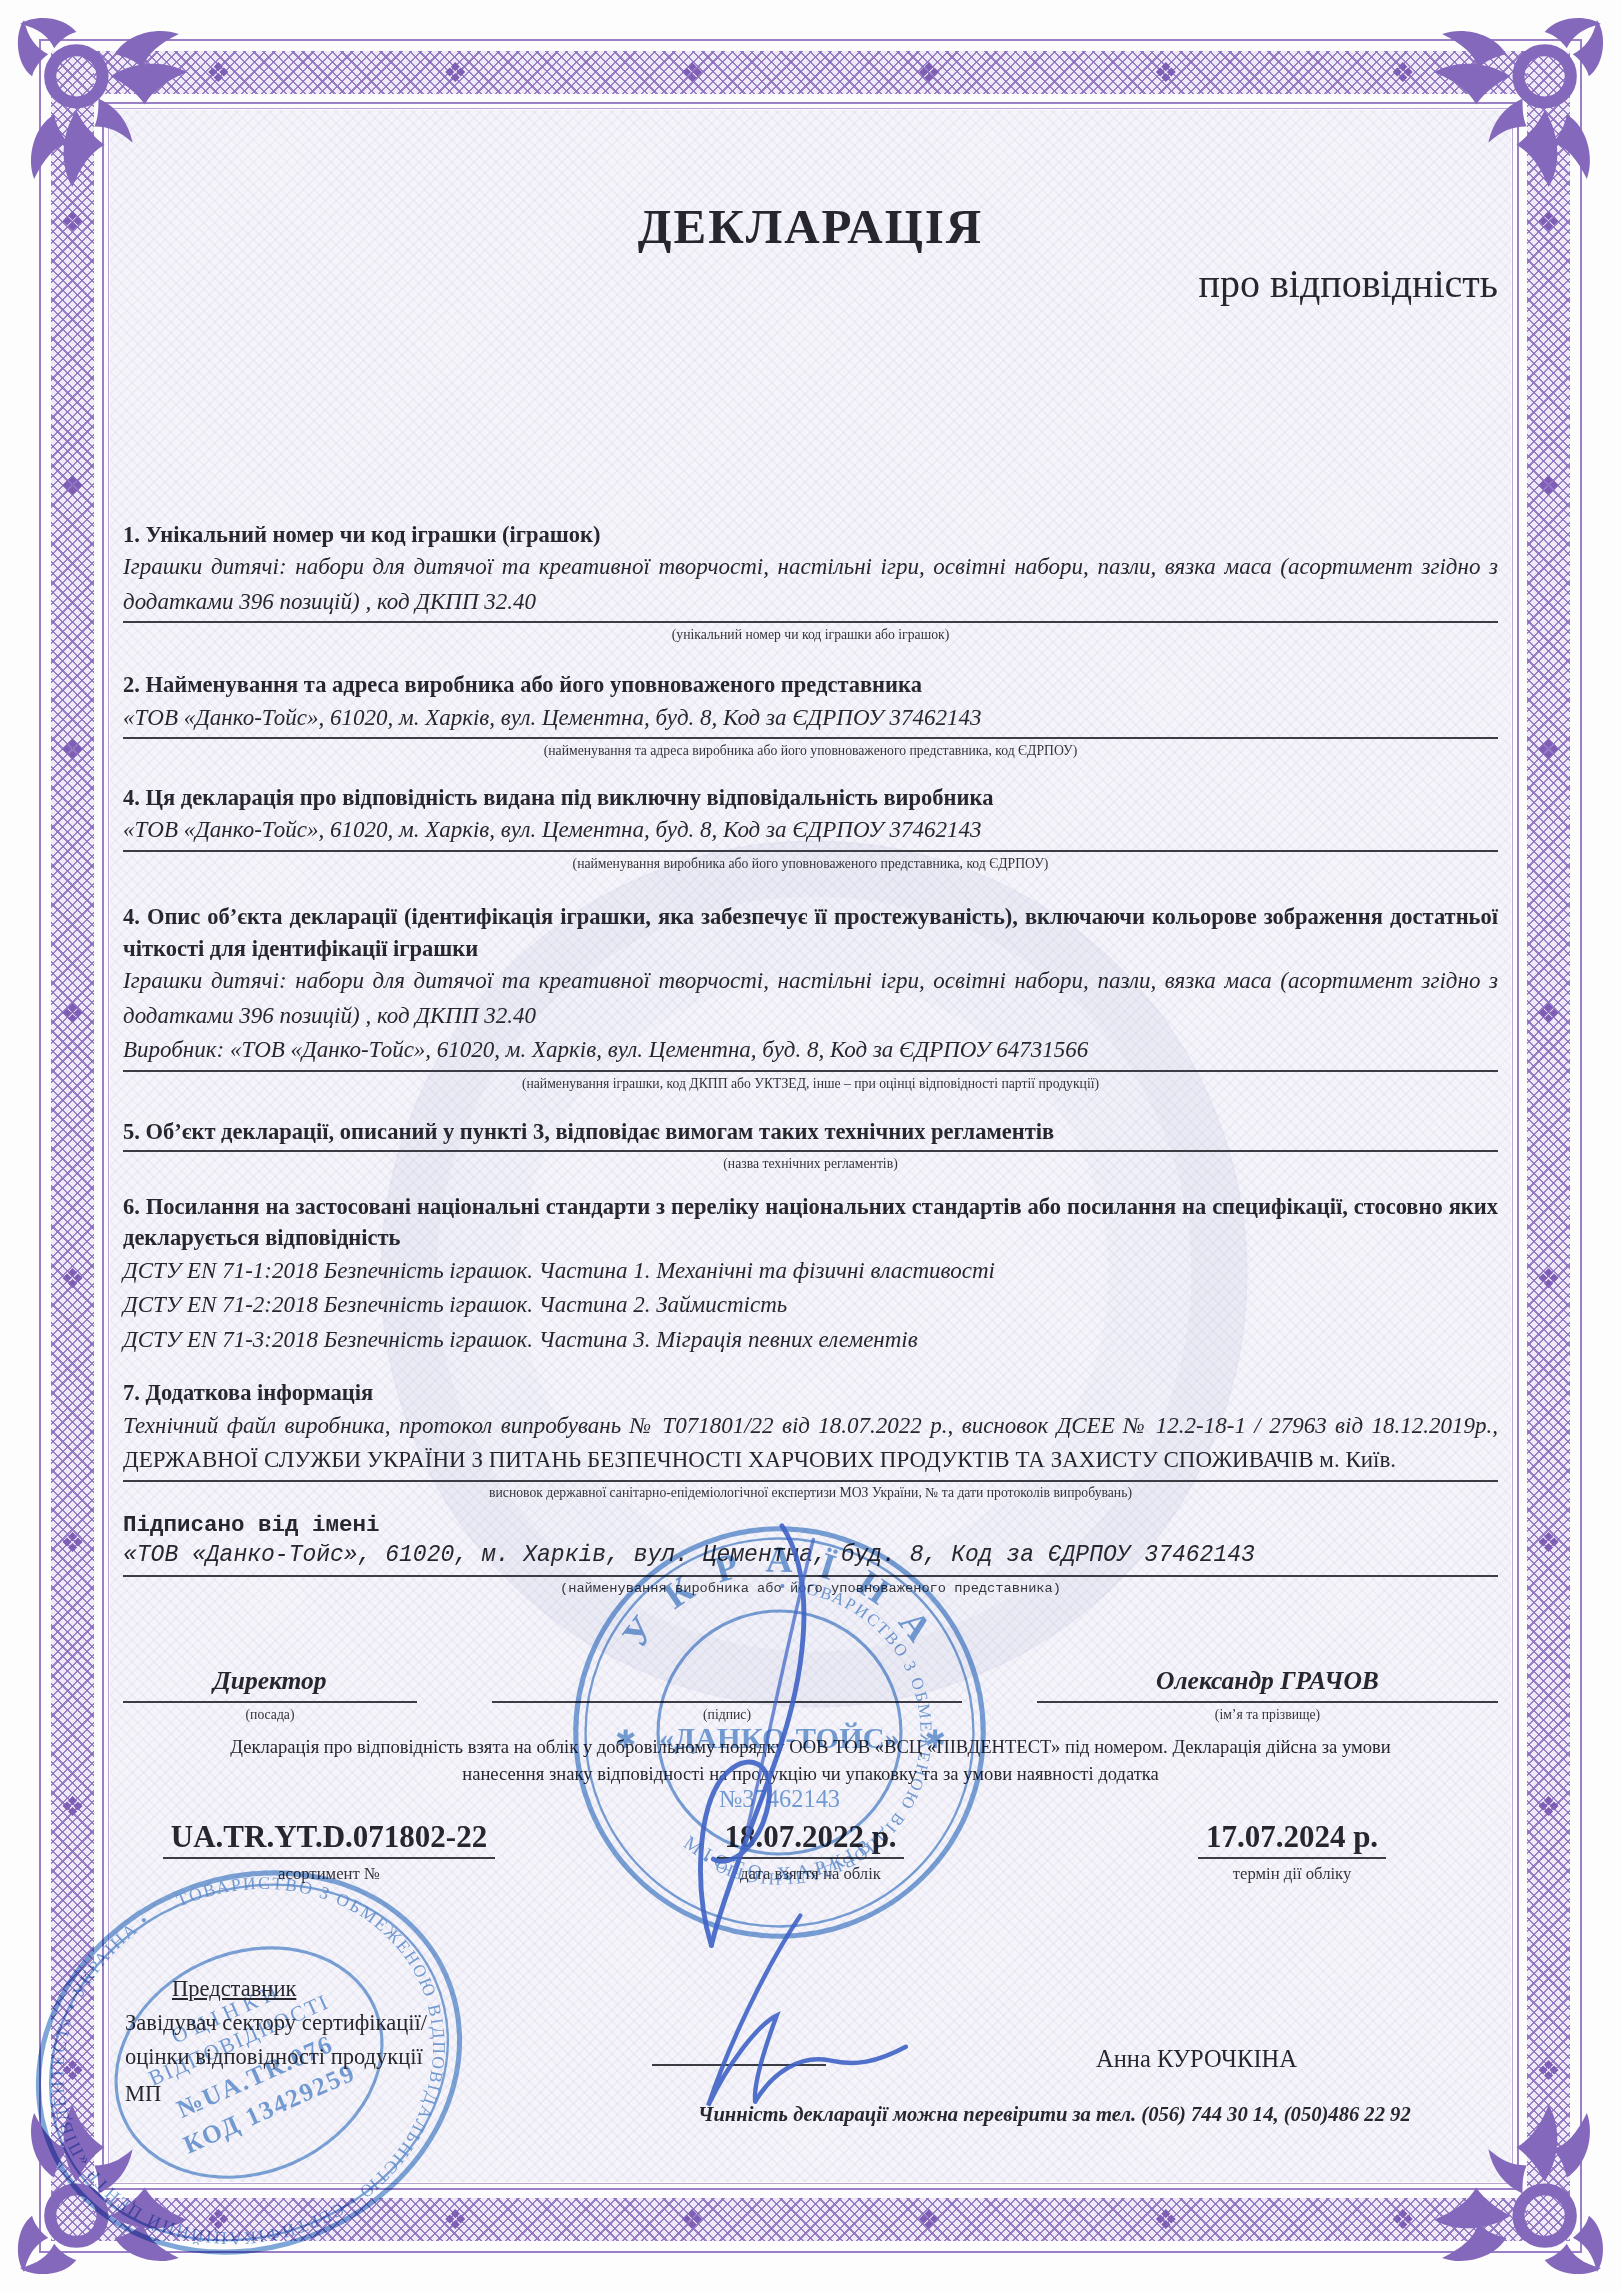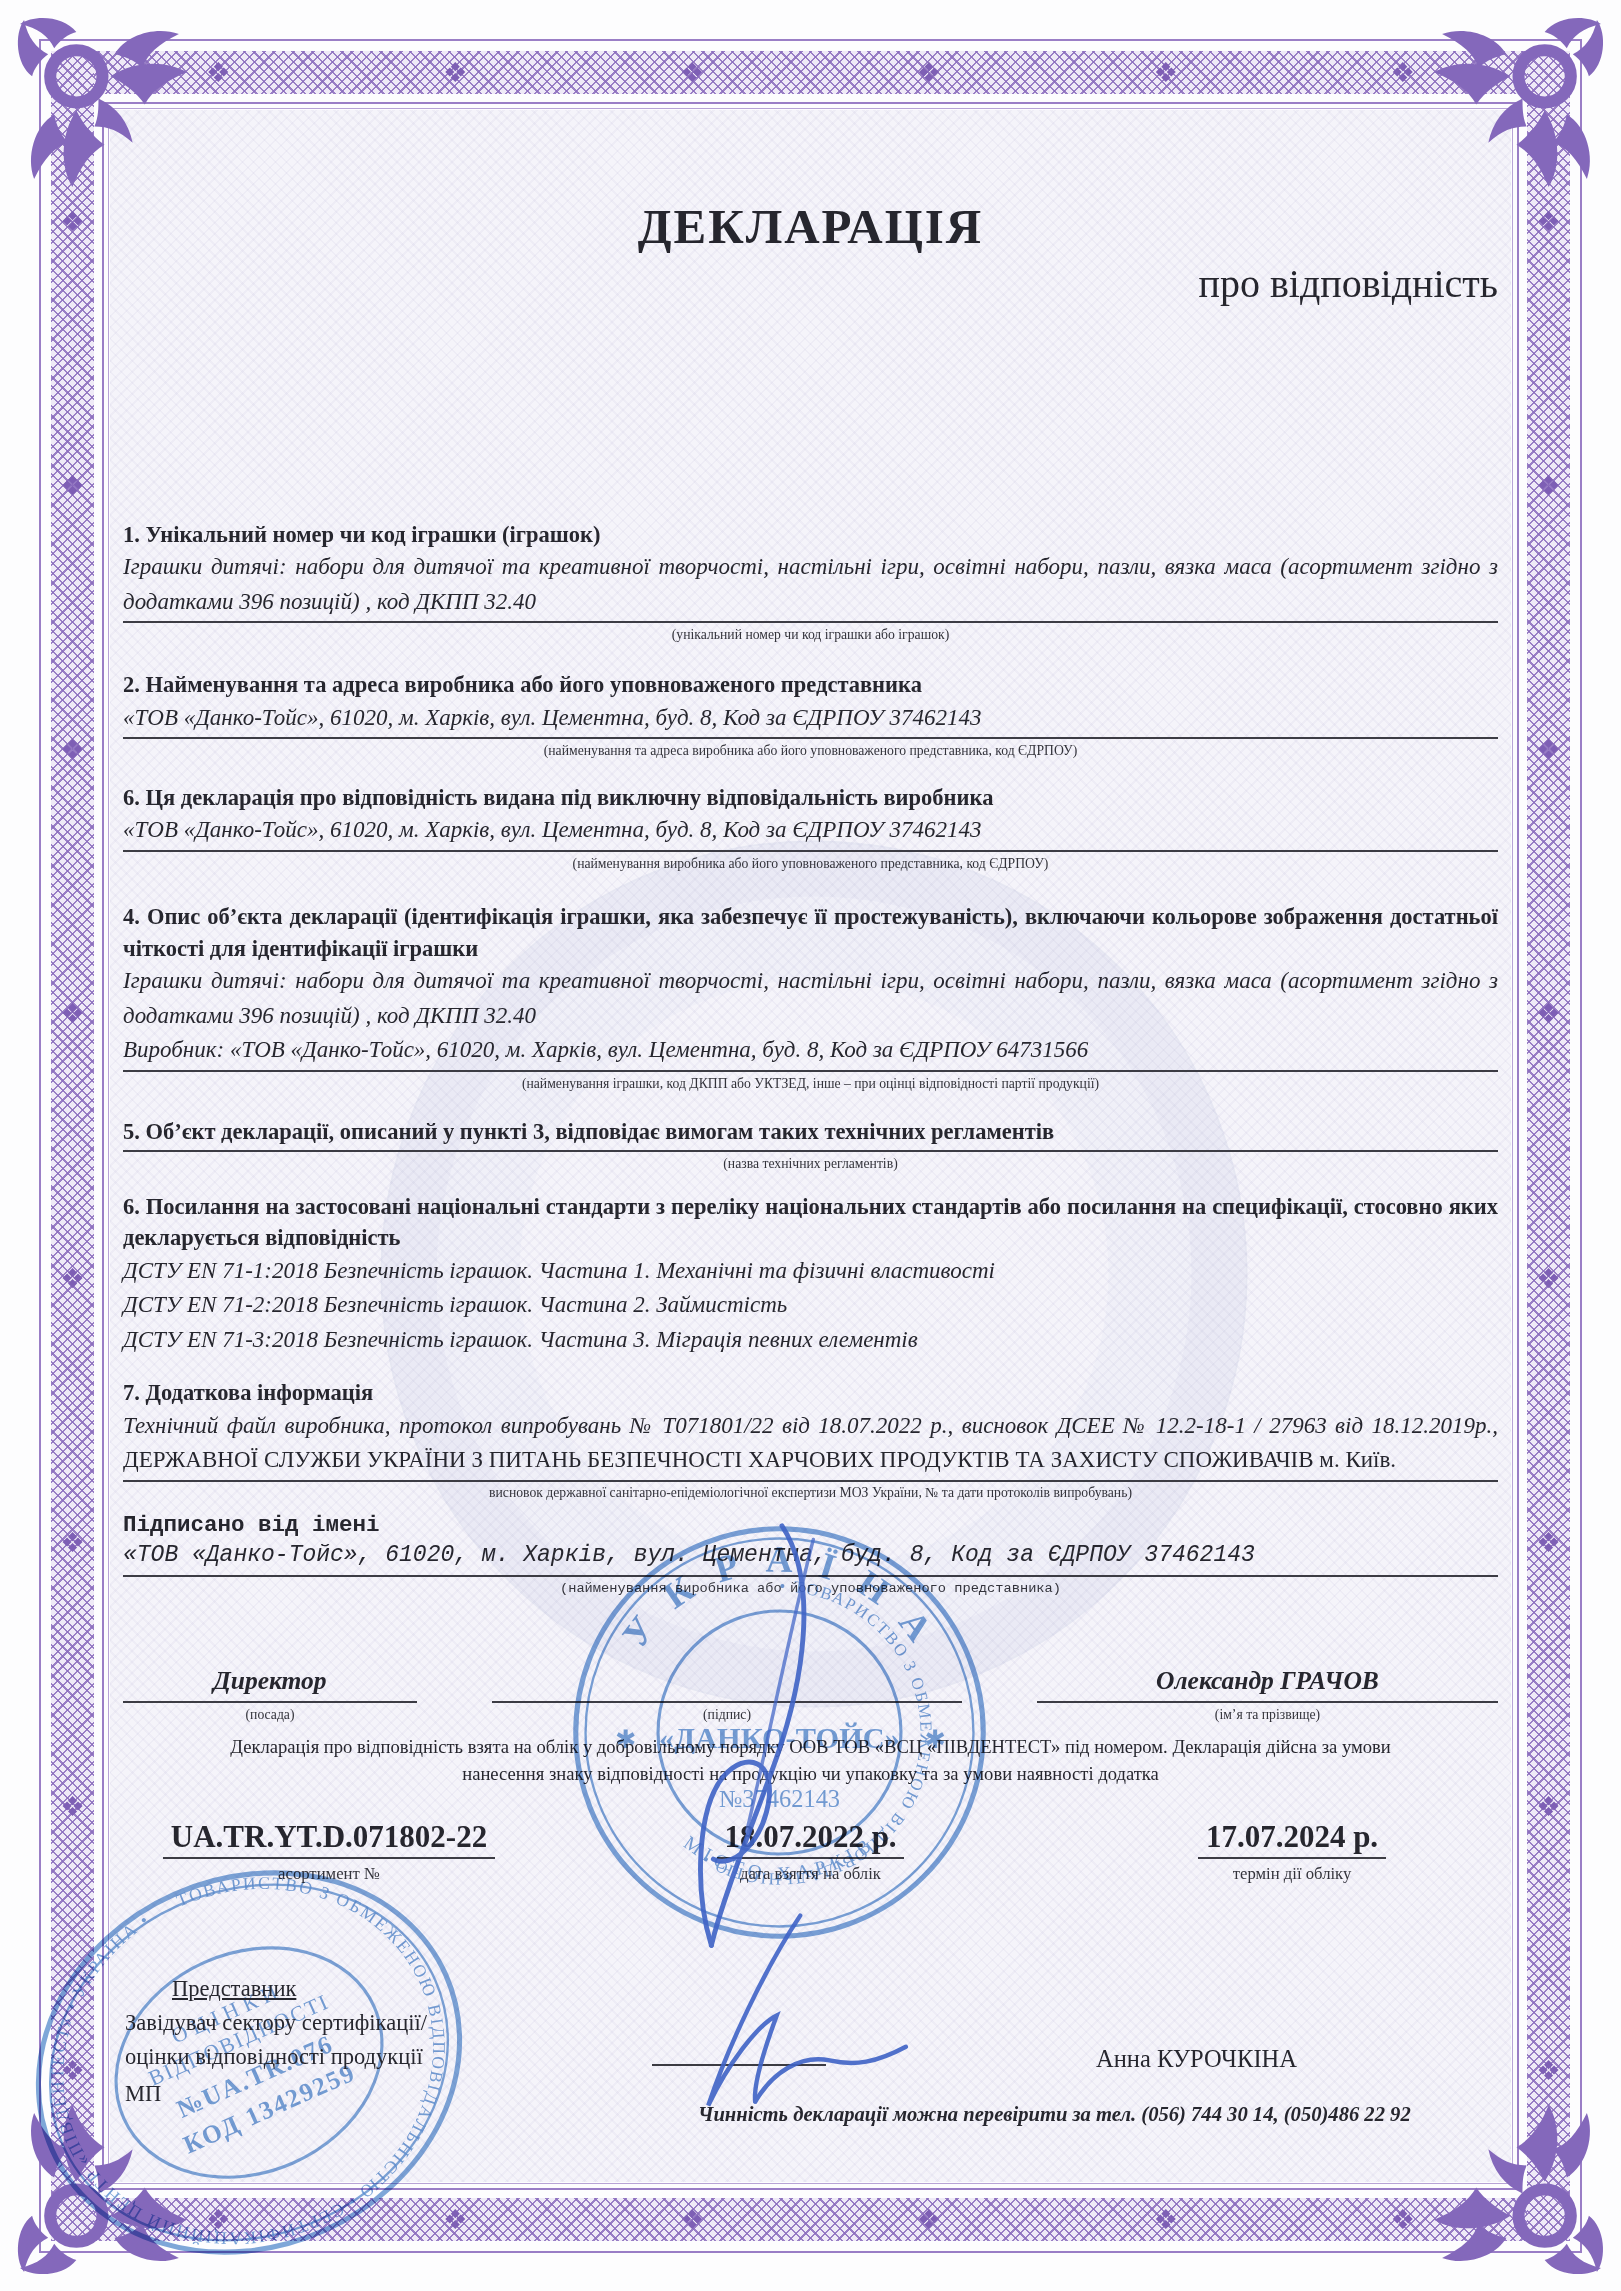--- a/index.html
+++ b/index.html
@@ -201,21 +201,21 @@
     </div>
 
     <div class="sec m26">
       <div class="sec-h">2. Найменування та адреса виробника або його уповноваженого представника</div>
       <div class="sec-body">«ТОВ «Данко-Тойс», 61020,   м. Харків, вул. Цементна,  буд. 8,   Код за ЄДРПОУ 37462143</div>
       <div class="rule"></div>
       <div class="caption">(найменування та адреса виробника або його уповноваженого представника, код ЄДРПОУ)</div>
     </div>
 
     <div class="sec m22">
-      <div class="sec-h">6. Ця декларація про відповідність видана під виключну відповідальність виробника</div>
+      <div class="sec-h">4. Ця декларація про відповідність видана під виключну відповідальність виробника</div>
       <div class="sec-body">«ТОВ «Данко-Тойс», 61020,   м. Харків, вул. Цементна,  буд. 8,   Код за ЄДРПОУ 37462143</div>
       <div class="rule"></div>
       <div class="caption">(найменування виробника або його уповноваженого представника, код ЄДРПОУ)</div>
     </div>
 
     <div class="sec m30">
       <div class="sec-h">4. Опис об’єкта декларації (ідентифікація іграшки, яка забезпечує її простежуваність), включаючи кольорове зображення достатньої чіткості для ідентифікації іграшки</div>
       <div class="sec-body">Іграшки дитячі: набори для дитячої та креативної творчості, настільні ігри, освітні набори, пазли, вязка маса (асортимент згідно з додатками  396 позицій) , код ДКПП 32.40</div>
       <div class="sec-body">Виробник: «ТОВ «Данко-Тойс», 61020,   м. Харків, вул. Цементна,  буд. 8,   Код за ЄДРПОУ 64731566</div>
       <div class="rule"></div>

